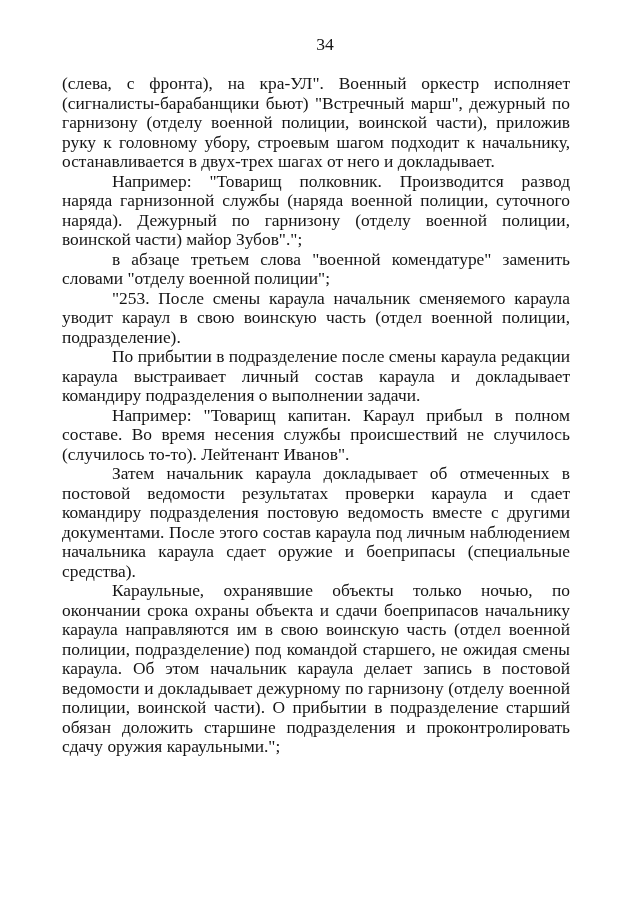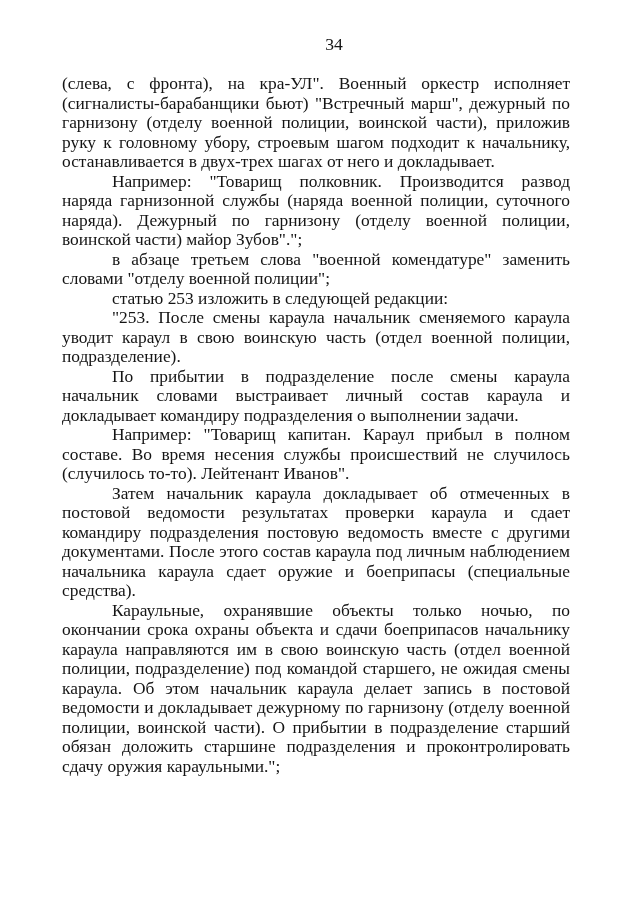--- a/index.html
+++ b/index.html
@@ -12,21 +12,21 @@
     width: 640px;
     height: 905px;
     background: #ffffff;
     overflow: hidden;
     font-family: "Liberation Serif", "DejaVu Serif", serif;
     color: #141414;
   }
   .page-number {
     position: absolute;
     top: 35px;
-    left: 32px;
+    left: 23px;
     width: 604px;
     text-align: center;
     font-size: 17.6px;
     line-height: 19.5px;
   }
   .document-body {
     position: absolute;
     top: 74px;
     left: 62px;
     width: 508px;
@@ -45,20 +45,19 @@
 </style>
 </head>
 <body>
 
 <div class="page">
   <div class="page-number">34</div>
   <div class="document-body">
       <p class="para">(слева, с фронта), на кра-УЛ". Военный оркестр исполняет (сигналисты-барабанщики бьют) "Встречный марш", дежурный по гарнизону (отделу военной полиции, воинской части), приложив руку к головному убору, строевым шагом подходит к начальнику, останавливается в двух-трех шагах от него и докладывает.</p>
       <p class="para indent">Например: "Товарищ полковник. Производится развод наряда гарнизонной службы (наряда военной полиции, суточного наряда). Дежурный по гарнизону (отделу военной полиции, воинской части) майор Зубов".";</p>
       <p class="para indent">в абзаце третьем слова "военной комендатуре" заменить словами "отделу военной полиции";</p>
-      <p class="para indent">статью 253 изложить в следующей редакции:</p>
       <p class="para indent">"253. После смены караула начальник сменяемого караула уводит караул в свою воинскую часть (отдел военной полиции, подразделение).</p>
-      <p class="para indent">По прибытии в подразделение после смены караула начальник словами выстраивает личный состав караула и докладывает командиру подразделения о выполнении задачи.</p>
+      <p class="para indent">По прибытии в подразделение после смены караула редакции караула выстраивает личный состав караула и докладывает командиру подразделения о выполнении задачи.</p>
       <p class="para indent">Например: "Товарищ капитан. Караул прибыл в полном составе. Во время несения службы происшествий не случилось (случилось то-то). Лейтенант Иванов".</p>
       <p class="para indent">Затем начальник караула докладывает об отмеченных в постовой ведомости результатах проверки караула и сдает командиру подразделения постовую ведомость вместе с другими документами. После этого состав караула под личным наблюдением начальника караула сдает оружие и боеприпасы (специальные средства).</p>
       <p class="para indent">Караульные, охранявшие объекты только ночью, по окончании срока охраны объекта и сдачи боеприпасов начальнику караула направляются им в свою воинскую часть (отдел военной полиции, подразделение) под командой старшего, не ожидая смены караула. Об этом начальник караула делает запись в постовой ведомости и докладывает дежурному по гарнизону (отделу военной полиции, воинской части). О прибытии в подразделение старший обязан доложить старшине подразделения и проконтролировать сдачу оружия караульными.";</p>
     </div>
 </div>
 
 </body></html>

